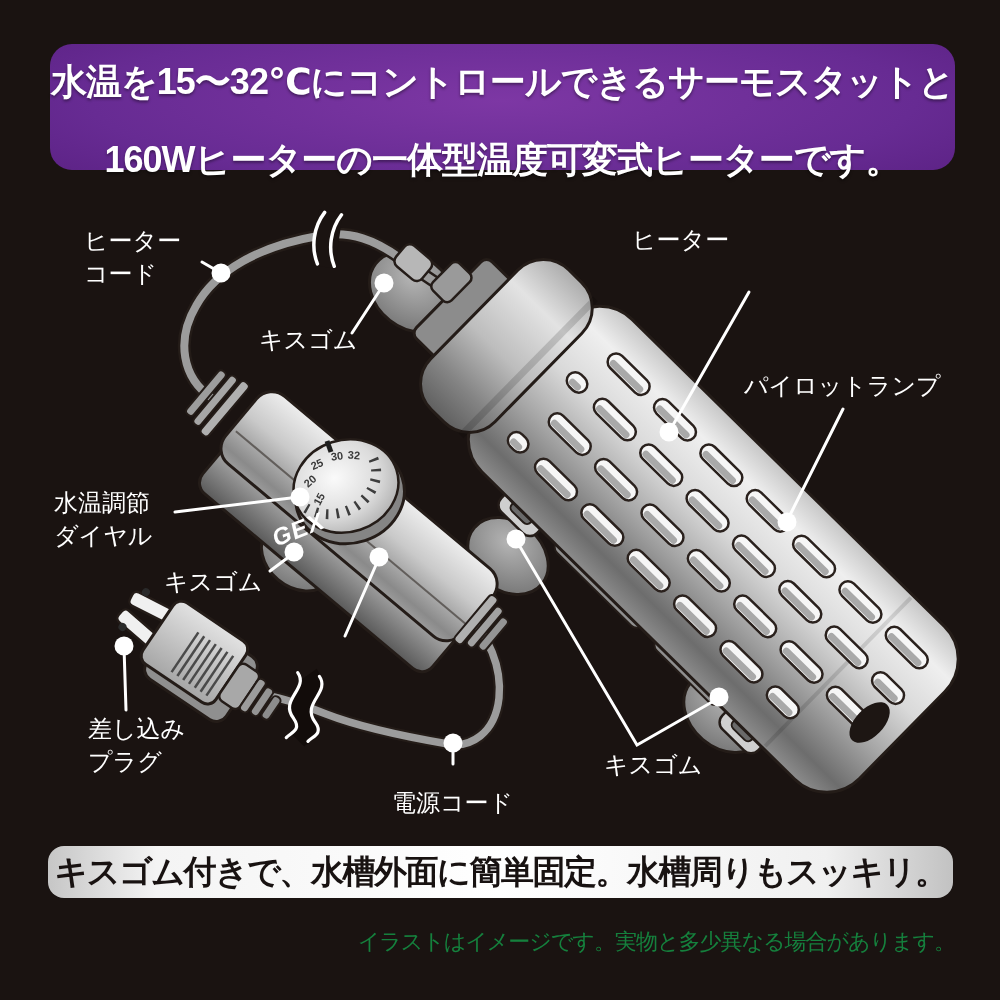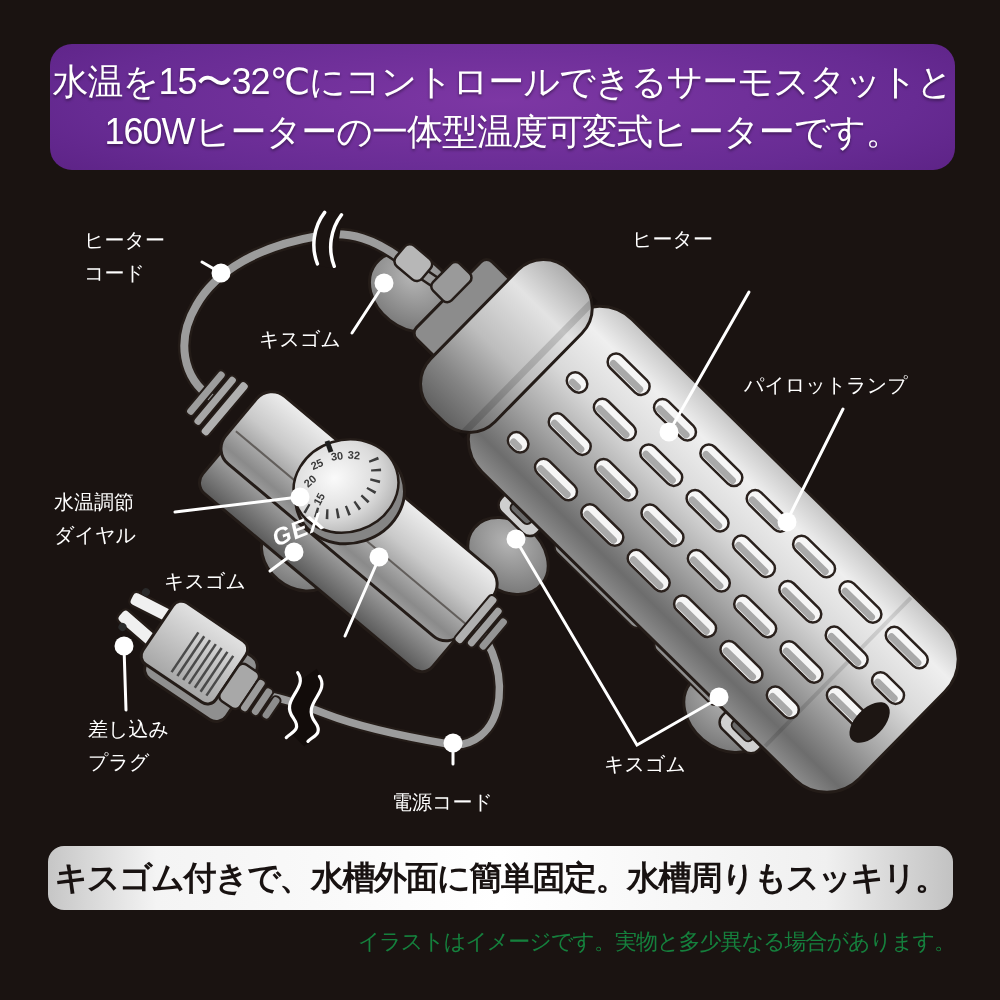--- a/index.html
+++ b/index.html
@@ -1,28 +1,28 @@
 <!DOCTYPE html>
 <html><head>
 <meta charset="utf-8">
 <style>
   html,body{margin:0;padding:0;background:#000;}
   #stage{position:relative;width:1000px;height:1000px;background:#1a1311;overflow:hidden;
          font-family:"Liberation Sans","DejaVu Sans",sans-serif;}
   #top-banner{position:absolute;left:50px;top:44px;width:905px;height:126px;border-radius:22px;
     background:radial-gradient(120% 170% at 50% 45%, #7d37a4 0%, #672b93 38%, #531b7a 68%, #451163 100%);
     display:flex;flex-direction:column;justify-content:center;align-items:center;}
-  #top-banner .bl{color:#fff;font-weight:normal;font-size:36px;line-height:50px;letter-spacing:-1px;
-    white-space:nowrap;text-shadow:0 2px 3px rgba(0,0,0,.4);}
-  #bottom-banner{position:absolute;left:48px;top:846px;width:905px;height:64px;border-radius:16px;
+  #top-banner .bl{color:#fff;font-weight:bold;font-size:36px;line-height:50px;letter-spacing:-1px;
+    white-space:nowrap;text-shadow:0 2px 3px rgba(0,0,0,.4);margin-top:28px;}
+  #bottom-banner{position:absolute;left:48px;top:846px;width:905px;height:52px;border-radius:16px;
     background:linear-gradient(90deg,#c6c6c6 0%,#f4f4f4 12%,#ffffff 50%,#f0f0f0 86%,#c2c2c2 100%);
     display:flex;justify-content:center;align-items:center;}
   #bottom-banner .bt{color:#181211;font-weight:bold;font-size:33px;letter-spacing:-1.5px;white-space:nowrap;}
   #disclaimer{position:absolute;right:45px;top:927px;color:#15803d;font-size:22px;letter-spacing:-1px;white-space:nowrap;}
-  .label{position:absolute;color:#fff;font-size:20px;line-height:33px;white-space:nowrap;letter-spacing:0;}
+  .label{position:absolute;color:#fff;font-size:24px;line-height:33px;white-space:nowrap;letter-spacing:0;}
   svg{position:absolute;left:0;top:0;}
 </style>
 </head>
 <body>
 
 <div id="stage">
 
   <svg width="1000" height="1000" viewBox="0 0 1000 1000">
     <defs>
       <linearGradient id="heaterGrad" gradientUnits="userSpaceOnUse" x1="0" y1="-107" x2="0" y2="107">

